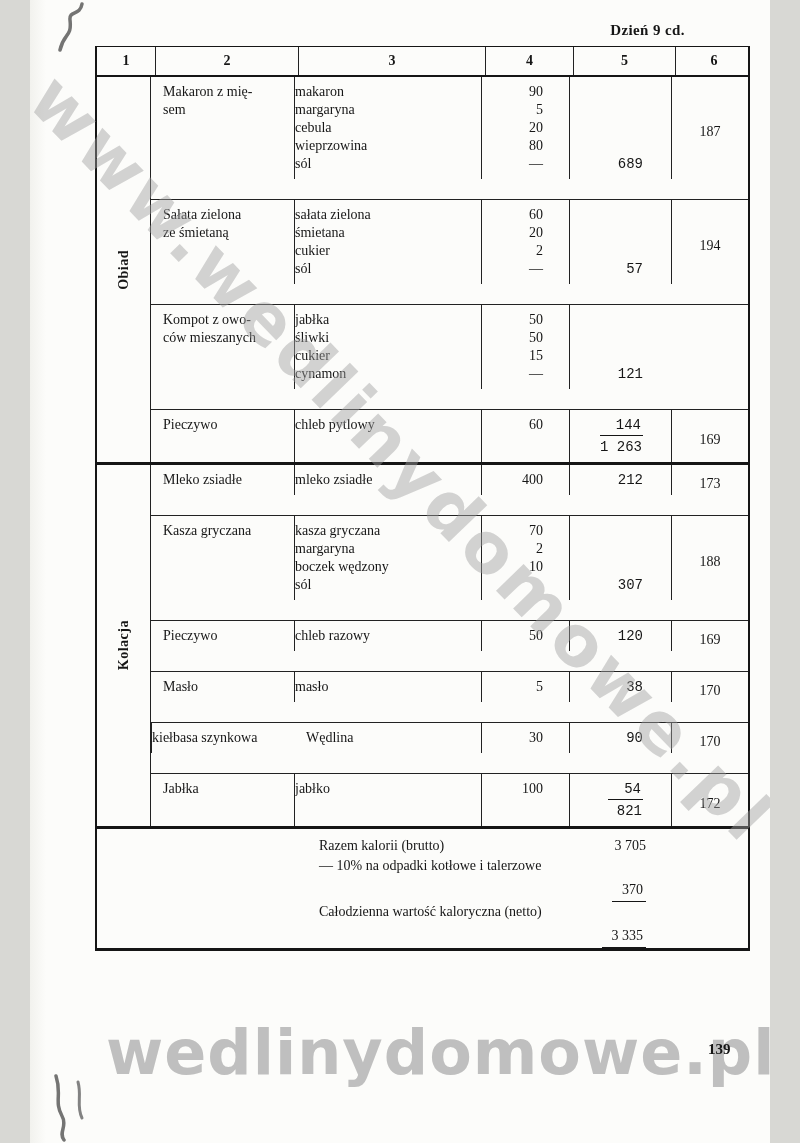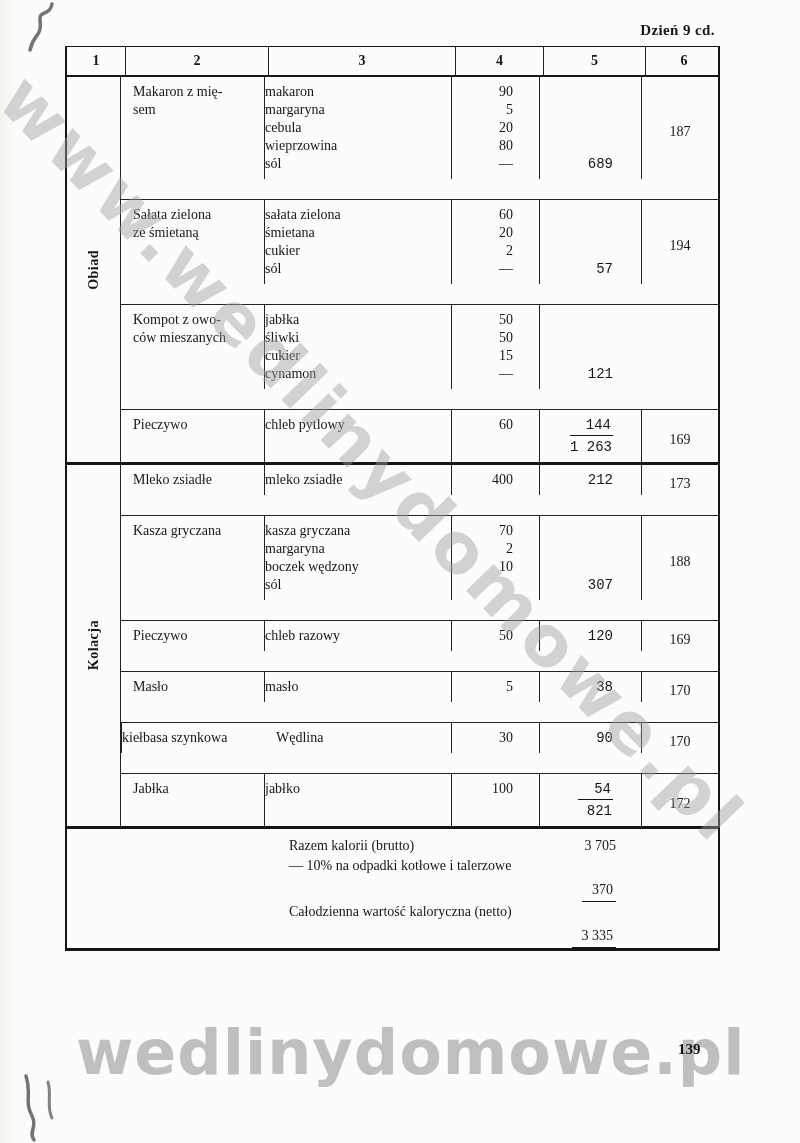--- a/index.html
+++ b/index.html
@@ -1,19 +1,19 @@
 <!DOCTYPE html>
 <html><head>
 <meta charset="utf-8">
 <style>
   * { margin:0; padding:0; box-sizing:border-box; }
   html,body { background:#d8d8d4; }
   .page {
     position:relative;
-    width:800px; height:1143px;
+    width:740px; height:1143px;
     margin:0 auto;
     background:linear-gradient(90deg,#f2f2ee 0,#fcfcfa 16px,#fcfcfa 100%);
     font-family:"Liberation Serif", serif;
     color:#161616;
     overflow:hidden;
   }
   .header-note {
     position:absolute; top:22px; right:85px;
     font-weight:700; font-size:15px; letter-spacing:0.4px;
   }

